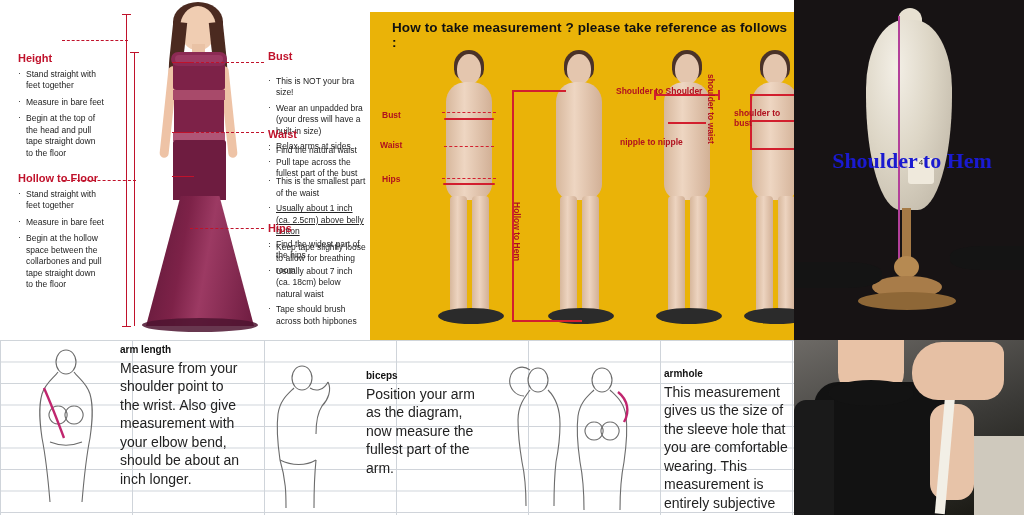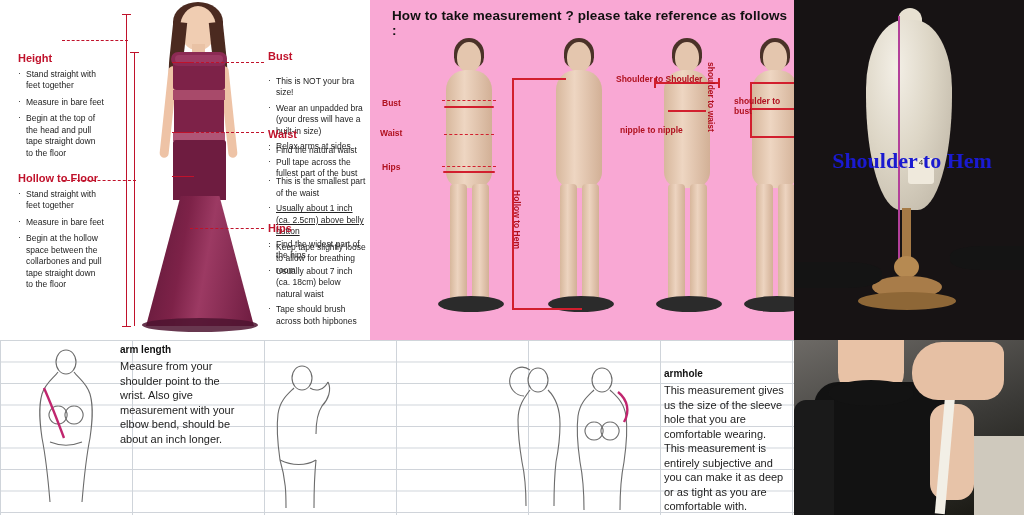--- a/index.html
+++ b/index.html
@@ -45,21 +45,21 @@
      clip-path:polygon(32% 0%,68% 0%,100% 100%,0% 100%);}
   .dress-floor{position:absolute;left:2px;top:312px;width:116px;height:14px;background:#4e1430;border-radius:50%;opacity:.85;}
 
   
   .vline{position:absolute;width:1px;background:#c0122b;}
   .hline{position:absolute;height:1px;background:#c0122b;}
   .dotline{position:absolute;height:0;border-top:1px dashed #c0122b;}
   .arrowtick{position:absolute;width:9px;height:1px;background:#c0122b;}
 
   
-  #panel-measure{left:370px;top:0;width:424px;height:340px;background:#f9a8d4;}
+  #panel-measure{left:370px;top:12px;width:424px;height:340px;background:#eab308;}
   #panel-measure .title{font-size:13.5px;font-weight:bold;color:#111;letter-spacing:.1px;}
   .mann{position:absolute;}
   .m-head{position:absolute;border-radius:50% 50% 45% 45%;background:#e4c6ae;}
   .m-hair{position:absolute;border-radius:50% 50% 35% 35%;background:#4a3228;}
   .m-body{position:absolute;background:linear-gradient(90deg,#d7b79c 0%,#eed6c2 40%,#d2b096 100%);}
   .m-leg{position:absolute;background:linear-gradient(90deg,#d7b79c 0%,#edd4c0 45%,#d2b096 100%);border-radius:4px;}
   .m-base{position:absolute;background:#2b2b2b;border-radius:50%;}
   .tape{position:absolute;border-top:1.5px dashed #d21f2e;}
   .tape-s{position:absolute;background:#d21f2e;height:2px;}
   .m-label{position:absolute;font-size:8.5px;font-weight:bold;color:#b0111f;}
@@ -84,21 +84,21 @@
 
   
   #panel-bottom{left:0;top:340px;width:794px;height:143px;background:#fff;}
   .gridbg{position:absolute;left:0;top:0;width:794px;height:175px;
      background-image:linear-gradient(to bottom,#cfd4da 1px,transparent 1px);
      background-size:100% 21.5px;}
   .gridbg2{position:absolute;left:0;top:0;width:794px;height:175px;
      background-image:linear-gradient(to right,#cfd4da 1px,transparent 1px);
      background-size:132px 100%;}
   .note-title{font-weight:bold;font-size:10px;color:#111;}
-  .note-body{font-size:11px;color:#222;line-height:1.32;}
+  .note-body{font-size:14px;color:#222;line-height:1.32;}
   .sketch{position:absolute;}
 
   
   #panel-armhole{left:794px;top:340px;width:230px;height:175px;background:#0d0d0d;overflow:hidden;}
   .ah-bg{position:absolute;left:0;top:0;width:230px;height:175px;background:linear-gradient(160deg,#6d6a66 0%,#3a3936 55%,#16150f 100%);}
   .ah-shirt{position:absolute;left:20px;top:42px;width:132px;height:133px;background:#121212;border-radius:24px 8px 0 0;}
   .ah-neck{position:absolute;left:44px;top:0px;width:66px;height:62px;background:#e8c2a6;border-radius:0 0 48% 48%;}
   .ah-collar{position:absolute;left:34px;top:40px;width:86px;height:26px;background:#131313;border-radius:50%;}
   .ah-shoulder{position:absolute;left:136px;top:64px;width:44px;height:96px;background:#e7c3a8;border-radius:16px;}
   .ah-tape{position:absolute;left:146px;top:54px;width:10px;height:120px;background:#f2efe6;transform:rotate(5deg);}
@@ -306,20 +306,24 @@
           <ellipse cx="44" cy="18" rx="10" ry="12"></ellipse>
           <path d="M36 28 C30 34 22 40 20 54 C18 70 20 86 22 100"></path>
           <path d="M52 28 C58 32 66 30 70 22"></path>
           <path d="M70 22 C74 30 70 40 64 46 C60 52 58 62 58 74"></path>
           <path d="M22 100 C28 120 28 134 28 148"></path>
           <path d="M58 100 C56 120 56 134 56 148"></path>
           <path d="M22 100 C34 106 48 106 58 100"></path>
         </g>
       </svg>
     </div>
+    <div class="abs" style="left:366px;top:30px;width:126px;">
+      <div class="note-title">biceps</div>
+      <div class="note-body" style="margin-top:4px;">Position your arm as the diagram, now measure the fullest part of the arm.</div>
+    </div>
 
     <div class="sketch" style="left:500px;top:18px;width:80px;height:150px;">
       <svg width="80" height="150" viewBox="0 0 80 150">
         <g fill="none" stroke="#6b6b6b" stroke-width="1.1">
           <ellipse cx="38" cy="22" rx="10" ry="12"></ellipse>
           <path d="M30 12 C22 6 12 10 10 20 C8 30 16 38 24 38"></path>
           <path d="M30 32 C24 40 18 48 18 62 C18 78 20 92 22 104"></path>
           <path d="M48 32 C56 40 60 52 60 66 C60 82 58 94 56 104"></path>
           <path d="M22 104 C26 122 26 136 26 148"></path>
           <path d="M56 104 C54 122 54 136 54 148"></path>

